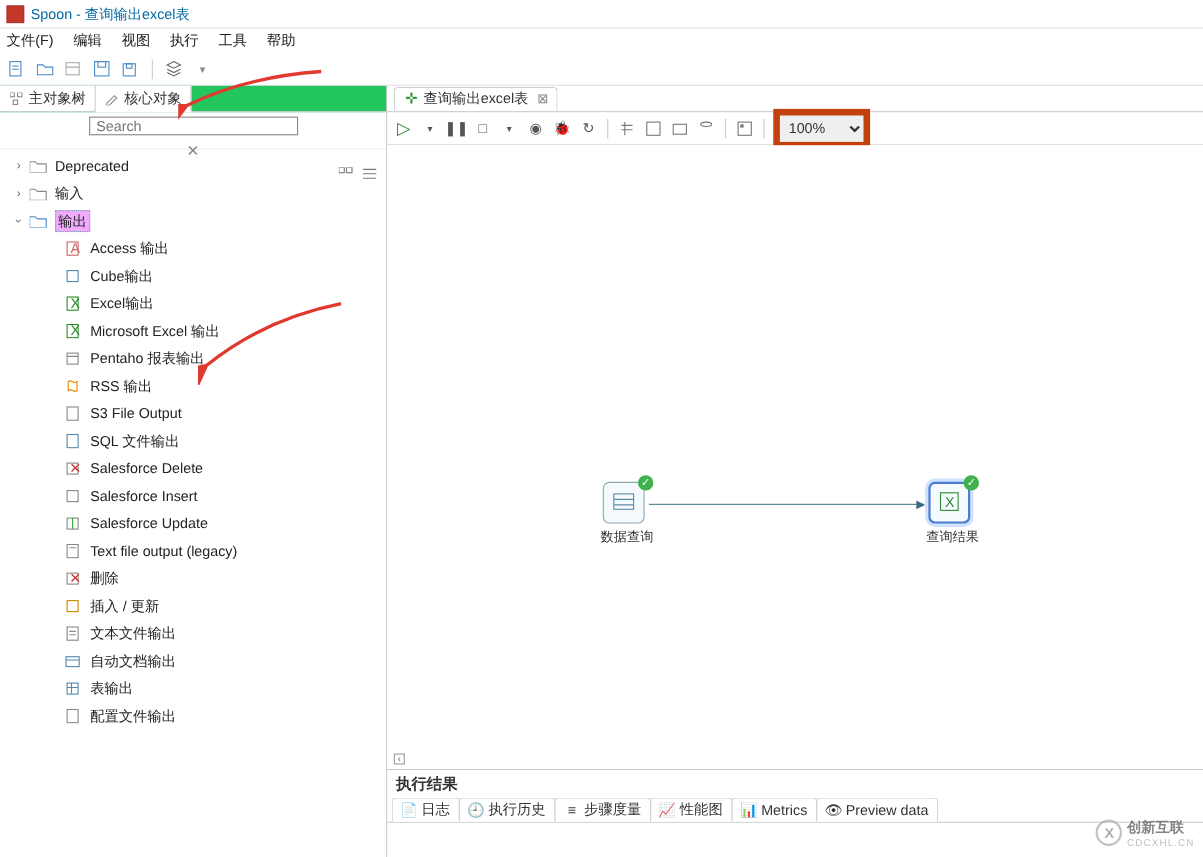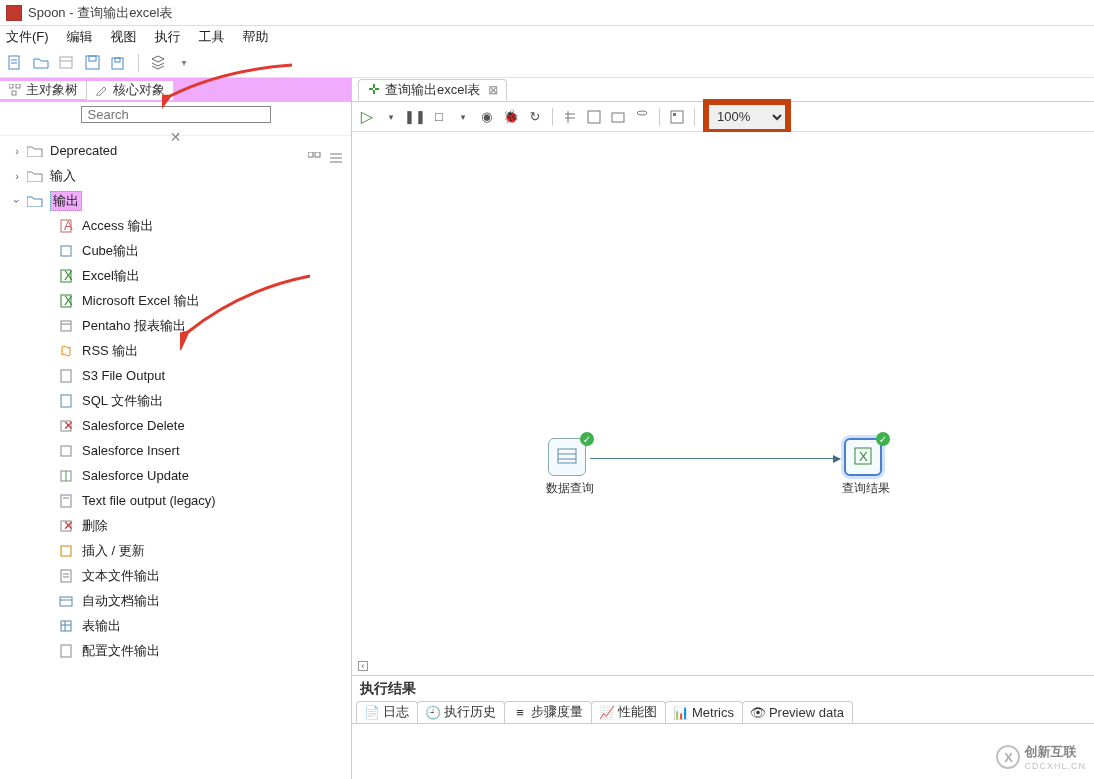--- a/index.html
+++ b/index.html
@@ -1,38 +1,38 @@
 <!DOCTYPE html>
 <html><head>
 <meta charset="utf-8">
 <style>
 * { box-sizing: border-box; margin: 0; padding: 0; font-family: "Microsoft YaHei", "Segoe UI", sans-serif; font-size: 13px; color: #333; }
 body { width: 1094px; height: 779px; background: #fff; overflow: hidden; position: relative; }
 
 
 .titlebar { height: 26px; background: #fff; border-bottom: 1px solid #ddd; display: flex; align-items: center; padding-left: 6px; gap: 6px; }
 .titlebar .app-icon { width: 16px; height: 16px; background: #c0392b; border: 1px solid #a33; display: inline-block; }
-.titlebar .title { font-size: 13px; color: #404040; }
+.titlebar .title { font-size: 13px; color: #0369a1; }
 
 
 .menubar { height: 22px; display: flex; align-items: center; padding-left: 6px; gap: 18px; }
 .menubar span { font-size: 13px; color: #222; cursor: pointer; }
 
 
 .toolbar { height: 30px; border-bottom: 1px solid #e0e0e0; display: flex; align-items: center; padding-left: 6px; gap: 8px; }
 .tbicon { width: 18px; height: 18px; display: inline-flex; align-items: center; justify-content: center; cursor: pointer; }
 .tbsep { width: 1px; height: 18px; background: #ccc; margin: 0 2px; }
 
 
 .split { display: flex; height: calc(100% - 78px); }
 .left { width: 352px; border-right: 1px solid #ccc; display: flex; flex-direction: column; }
 .right { flex: 1; display: flex; flex-direction: column; }
 
 
-.left-tabs { height: 24px; display: flex; border-bottom: 1px solid #ccc; background: #f0abfc; align-items: center; }
+.left-tabs { height: 24px; display: flex; border-bottom: 1px solid #ccc; background: #22c55e; }
 .left-tab { display: flex; align-items: center; gap: 4px; padding: 0 8px; border-right: 1px solid #ccc; background: #fff; cursor: pointer; font-size: 13px; }
 .left-tab.active { background: #fff; border-bottom: 1px solid #fff; margin-bottom: -1px; }
 .tab-icon { width: 14px; height: 14px; display: inline-flex; align-items: center; justify-content: center; }
 
 
 .search-row { height: 34px; display: flex; align-items: center; padding: 4px 6px; gap: 6px; border-bottom: 1px solid #eee; flex-direction: column; }
 .search-row input { flex: 1; max-width: 232px; height: 24px; border: 1px solid #888; padding: 0 6px; font-size: 13px; color: #888; }
 .search-x { color: #888; cursor: pointer; font-size: 14px; padding: 0 2px; }
 .search-btns { margin-left: auto; display: flex; gap: 6px; }
 .sqbtn { width: 16px; height: 16px; cursor: pointer; display: inline-flex; align-items: center; justify-content: center; }
@@ -63,21 +63,21 @@
 .node { position: absolute; width: 42px; text-align: center; }
 .node .node-box { width: 38px; height: 38px; border: 1px solid #8aa; border-radius: 6px; background: #f5faff; display: flex; align-items: center; justify-content: center; margin: 0 auto; }
 .node.sel .node-box { border: 2px solid #4b7ed1; box-shadow: 0 0 0 3px #cfe2ff; }
 .node .badge { position: absolute; top: -6px; right: -6px; width: 14px; height: 14px; background: #3fb24f; border-radius: 50%; display: flex; align-items: center; justify-content: center; color: #fff; font-size: 10px; }
 .node .node-label { font-size: 12px; margin-top: 4px; white-space: nowrap; }
 .edge { position: absolute; height: 0; border-top: 1.2px solid #4a7b8c; }
 .edge::after { content:''; position: absolute; right: -1px; top: -4px; border-left: 8px solid #3d6c7e; border-top: 4px solid transparent; border-bottom: 4px solid transparent; }
 .mini-expand { position: absolute; left: 6px; bottom: 4px; width: 10px; height: 10px; border: 1px solid #999; display: flex; align-items: center; justify-content: center; font-size: 9px; color: #666; cursor: pointer; }
 
 
-.results { height: 104px; border-top: 1px solid #ccc; display: flex; flex-direction: column; }
+.results { height: 80px; border-top: 1px solid #ccc; display: flex; flex-direction: column; }
 .results-title { font-weight: bold; font-size: 14px; padding: 4px 8px 2px 8px; }
 .results-tabs { display: flex; align-items: center; height: 24px; border-bottom: 1px solid #ccc; padding-left: 4px; gap: 0; }
 .rtab { display: flex; align-items: center; gap: 4px; padding: 0 8px; height: 22px; border: 1px solid #ccc; border-bottom: none; border-top-left-radius: 4px; border-top-right-radius: 4px; background: #fff; font-size: 13px; cursor: pointer; margin-right: -1px; }
 .rtab .ri { width: 14px; height: 14px; display: inline-flex; align-items: center; justify-content: center; }
 
 
 .arrow { position: absolute; pointer-events: none; }
 
 
 .watermark { position: absolute; right: 8px; bottom: 8px; display: flex; align-items: center; gap: 4px; opacity: 0.6; font-size: 14px; color: #555; }

